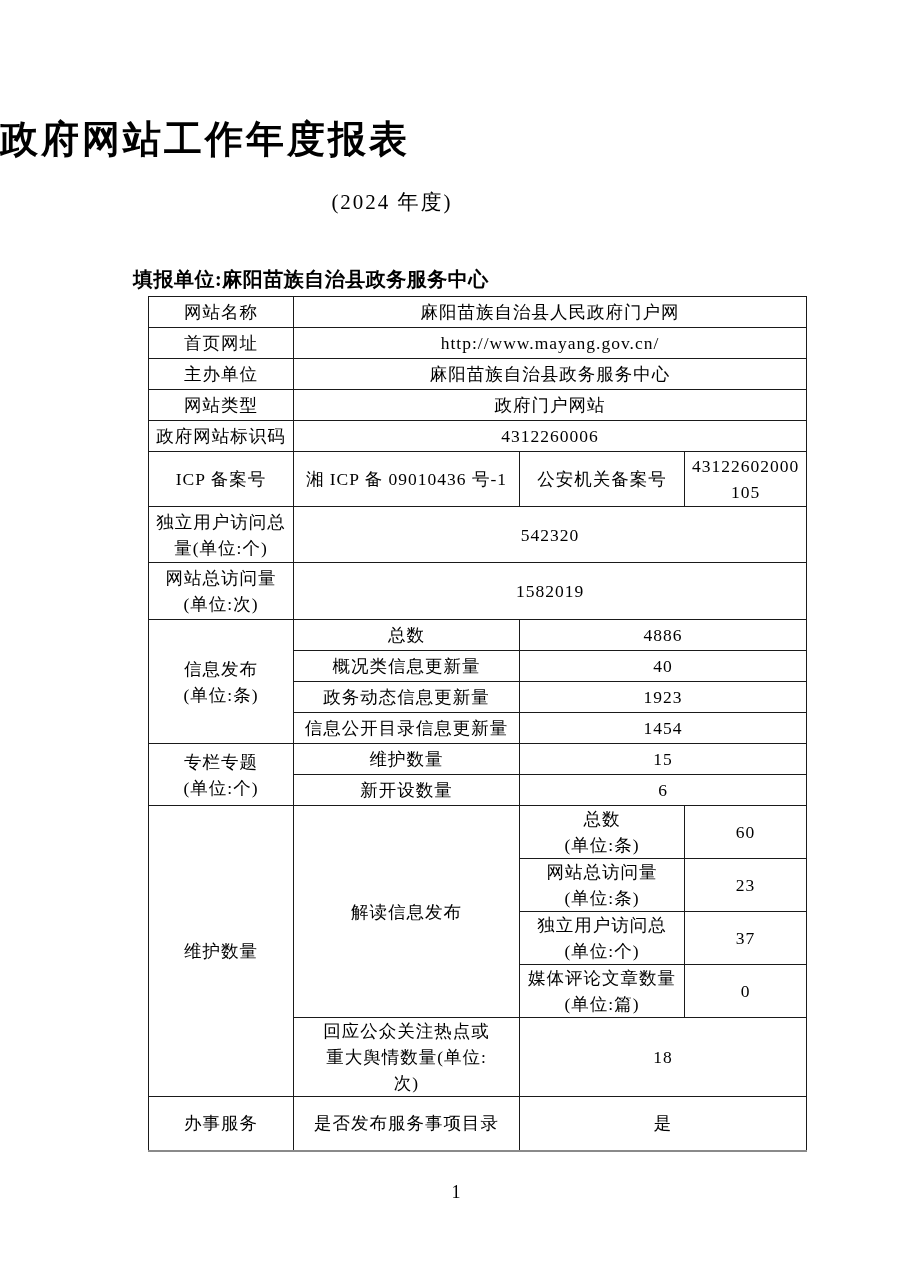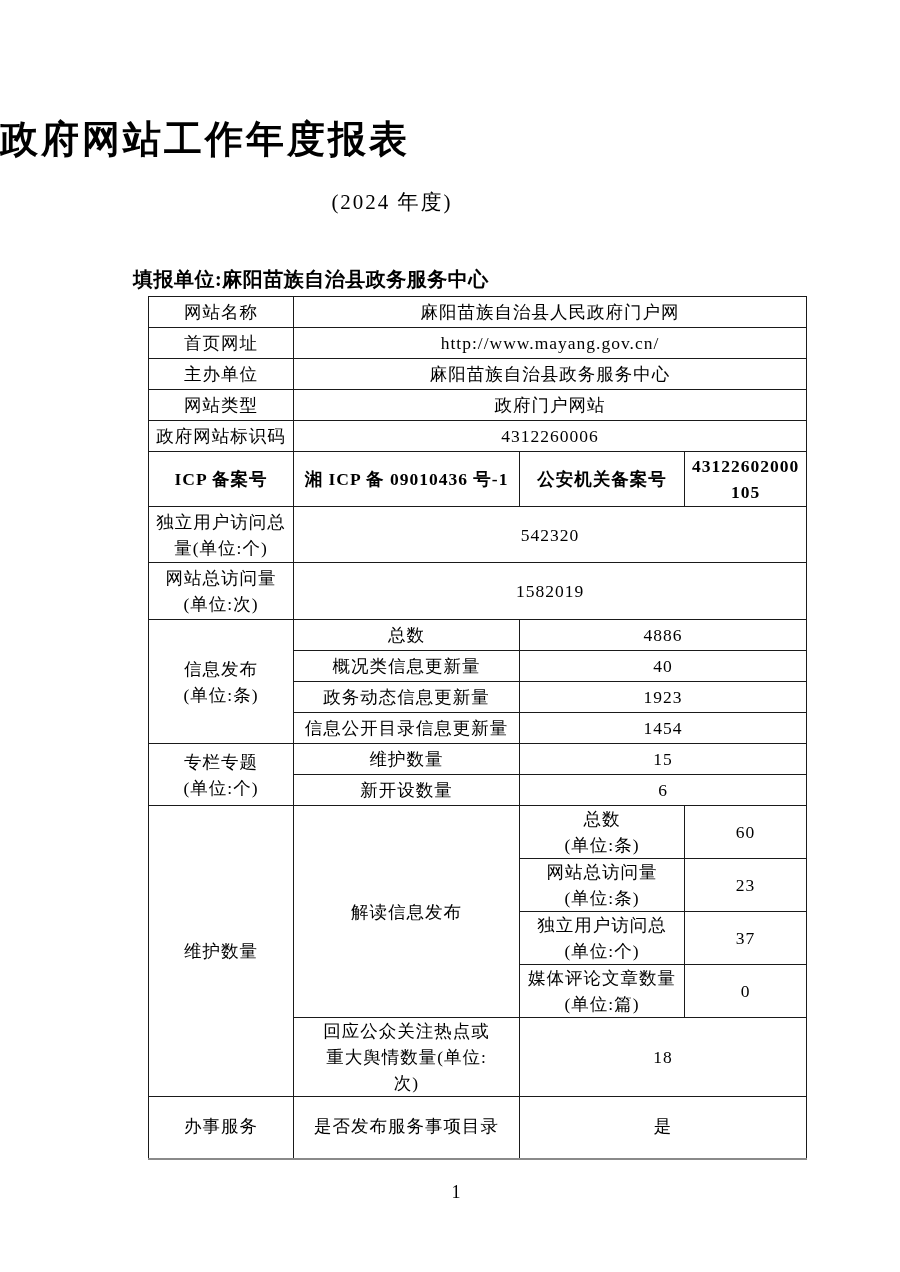--- a/index.html
+++ b/index.html
@@ -39,26 +39,26 @@
     border: 1px solid #1a1a1a;
     text-align: center; vertical-align: middle;
     font-size: 17.5px; line-height: 26px;
     letter-spacing: 1px;
     padding: 0 3px;
     white-space: pre-line;
     overflow: hidden;
   }
   
   tr.r-s   { height: 31px; }
-  tr.r-icp { height: 55px; font-weight: bold; }
+  tr.r-icp { height: 55px; }
   tr.r-m   { height: 56px; margin-left: 36px; }
   tr.r-m2  { height: 57px; margin-top: 48px; }
   tr.r-sub { height: 52px; }
   tr.r-hot { height: 73px; }
-  tr.r-last{ height: 62px; font-family: Liberation Mono, monospace; }
+  tr.r-last{ height: 54px; }
 
   td.wrapnum { word-break: break-all; line-height: 27px; letter-spacing: 0.5px; }
   td.bottom-align { vertical-align: bottom; padding-bottom: 2px; }
   tr.r-last td { border-bottom: 2px solid #8a8a8a; }
 
   .page-number {
     position: absolute; top: 1182px; left: 0; width: 912px;
     text-align: center; font-size: 18px;
   }
 </style>

